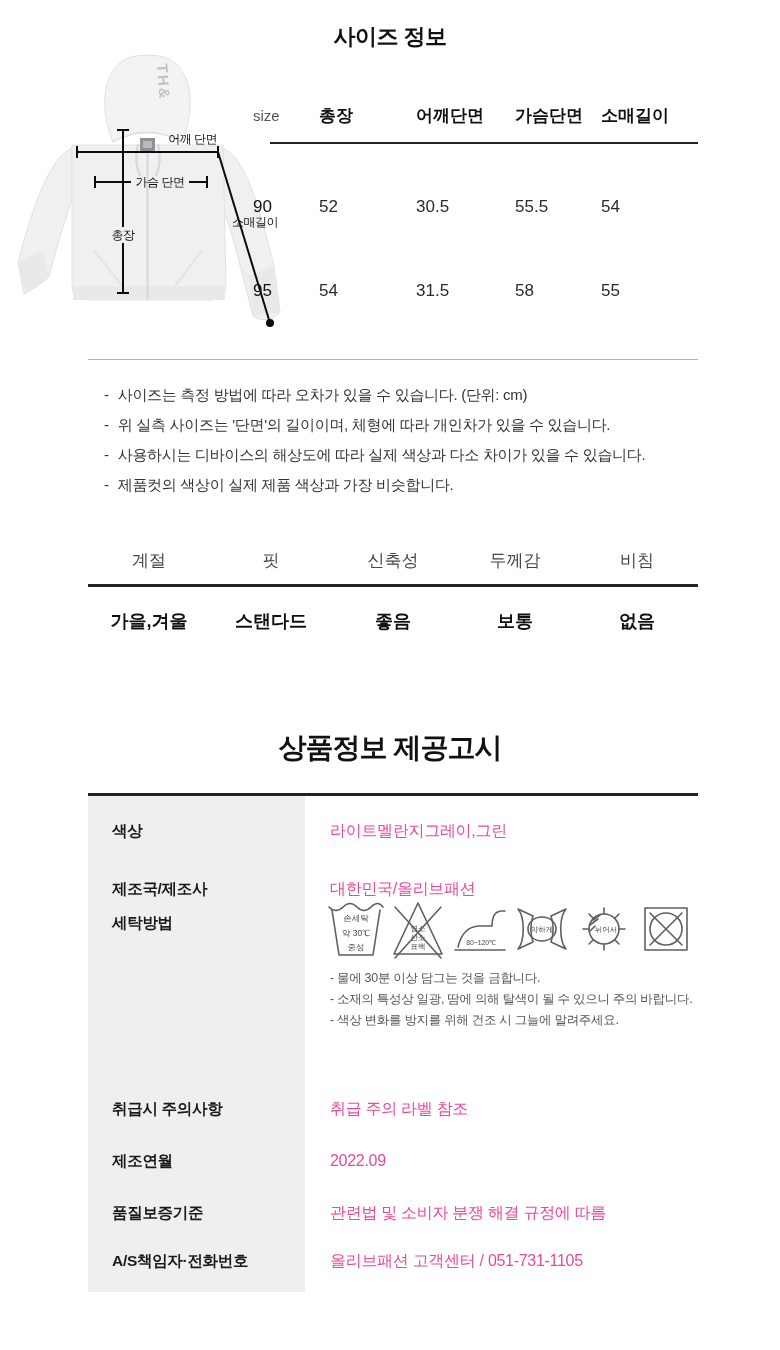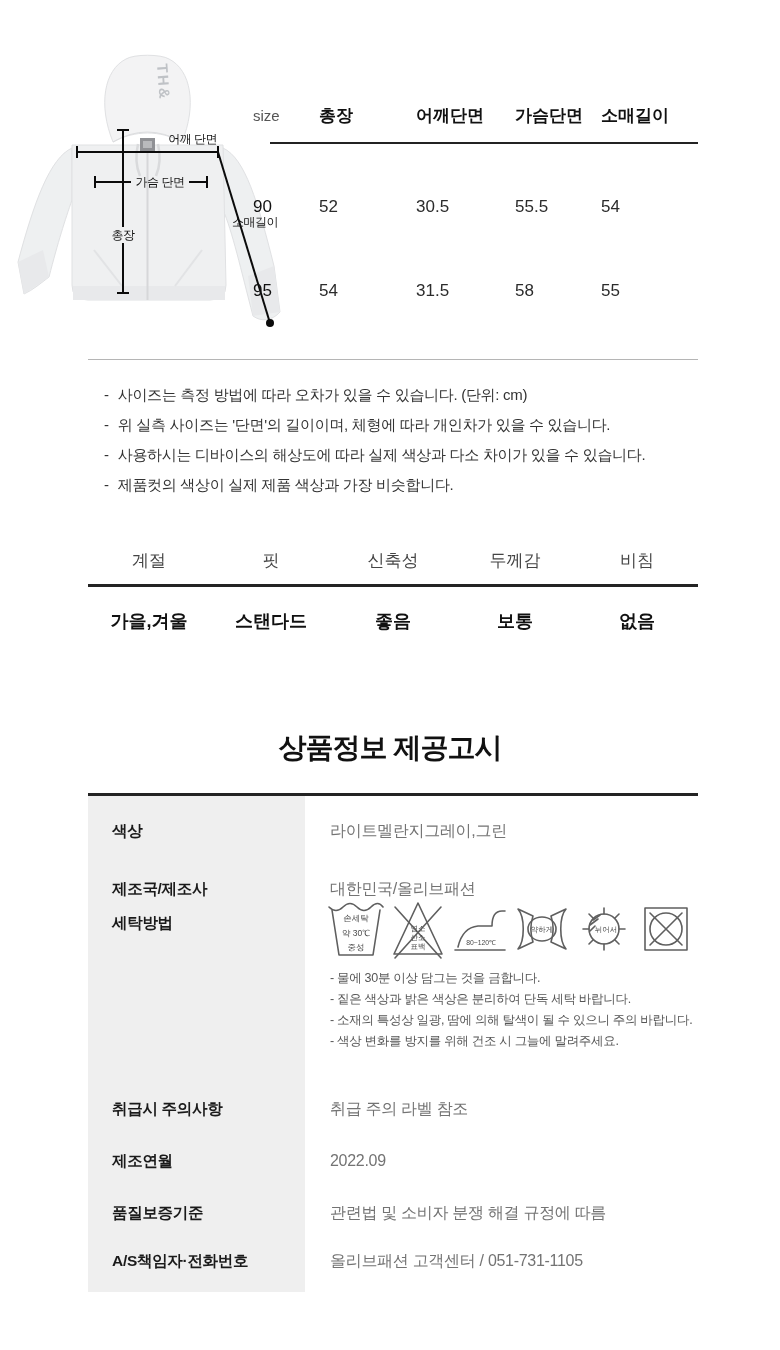--- a/index.html
+++ b/index.html
@@ -37,21 +37,21 @@
   .spec-h{top:546px;font-size:17px;color:#444;}
   .spec-v{top:606px;font-size:18px;font-weight:bold;color:#111;}
   .s0{left:88px;} .s1{left:210px;} .s2{left:332px;} .s3{left:454px;} .s4{left:576px;}
   .spec-line{left:88px;top:584px;width:610px;height:3px;}
 
   
   .notice-top-line{left:88px;top:793px;width:610px;height:3px;}
   .notice-panel{position:absolute;left:88px;top:796px;width:217px;height:496px;background:#efefef;}
   .n-label{position:absolute;left:112px;font-size:15.5px;font-weight:bold;color:#1a1a1a;
            height:26px;line-height:26px;letter-spacing:-0.3px;}
-  .n-value{position:absolute;left:330px;font-size:16px;color:#737373;height:26px;line-height:26px;letter-spacing:-0.3px;}
+  .n-value{position:absolute;left:330px;font-size:16px;color:#ec4899;height:26px;line-height:26px;letter-spacing:-0.3px;}
   .y-color{top:818px;} .y-origin{top:876px;} .y-wash{top:910px;}
   .y-handling{top:1096px;} .y-date{top:1148px;} .y-warranty{top:1200px;} .y-as{top:1248px;}
 
   .care-icons{position:absolute;left:328px;top:894px;display:flex;gap:6px;}
   .care-icons svg{display:block;}
   .ci-stroke{stroke:#5f5f5f;stroke-width:1.6;fill:none;stroke-linecap:round;stroke-linejoin:round;}
   .ci-text{fill:#4a4a4a;font-family:"Liberation Sans",sans-serif;}
 
   .care-notes{position:absolute;left:330px;top:968px;margin:0;padding:0;list-style:none;width:390px;}
   .care-notes li{font-size:12.5px;color:#555;line-height:21px;letter-spacing:-0.3px;}
@@ -60,20 +60,21 @@
   .m-label{fill:#111;font-size:12px;font-weight:500;font-family:"Liberation Sans",sans-serif;letter-spacing:-0.5px;}
   .m-line{stroke:#0b0b0b;stroke-width:2;fill:none;}
   .hood-logo{fill:#bfc2c6;font-size:15px;font-weight:bold;letter-spacing:2px;
              font-family:"Liberation Sans",sans-serif;}
 </style>
 </head>
 <body>
 
 <div class="page">
 
+  <h1 class="size-title">사이즈 정보</h1>
 
   <div class="diagram">
     <svg width="285" height="305" viewBox="0 0 285 305">
 
       <path d="M62,98 C40,108 24,152 8,212 L14,244 C23,240 31,233 39,227 C48,192 55,170 62,150 Z" fill="#eef0f1" stroke="#e0e1e3"></path>
       <path d="M213,98 C235,108 248,152 264,216 L270,262 C262,271 251,272 243,266 C231,220 222,180 213,160 Z" fill="#eef0f1" stroke="#e0e1e3"></path>
 
       <path d="M8,212 L14,244 L39,227 L33,200 Z" fill="#e8e9eb" stroke="none"></path>
       <path d="M264,216 L270,262 L243,266 L238,226 Z" fill="#e8e9eb" stroke="none"></path>
 
@@ -215,21 +216,20 @@
     </svg>
     <svg width="56" height="68" viewBox="0 0 56 68">
       <rect class="ci-stroke" x="7" y="14" width="42" height="42"></rect>
       <circle class="ci-stroke" cx="28" cy="35" r="16"></circle>
       <path class="ci-stroke" d="M12,19 L44,51 M44,19 L12,51"></path>
     </svg>
   </div>
 
   <ul class="care-notes">
     <li>- 물에 30분 이상 담그는 것을 금합니다.</li>
-    <li>- 짙은 색상과 밝은 색상은 분리하여 단독 세탁 바랍니다.</li>
     <li>- 소재의 특성상 일광, 땀에 의해 탈색이 될 수 있으니 주의 바랍니다.</li>
     <li>- 색상 변화를 방지를 위해 건조 시 그늘에 말려주세요.</li>
   </ul>
 
   <div class="n-label y-handling">취급시 주의사항</div>
   <div class="n-value y-handling">취급 주의 라벨 참조</div>
 
   <div class="n-label y-date">제조연월</div>
   <div class="n-value y-date">2022.09</div>
 

